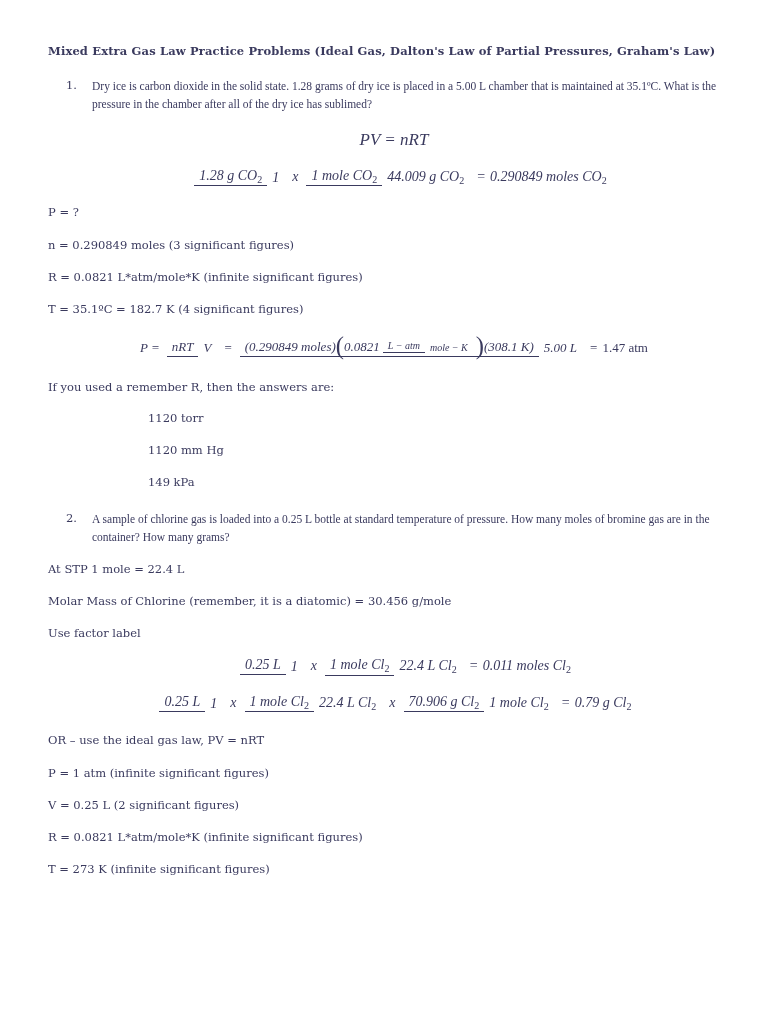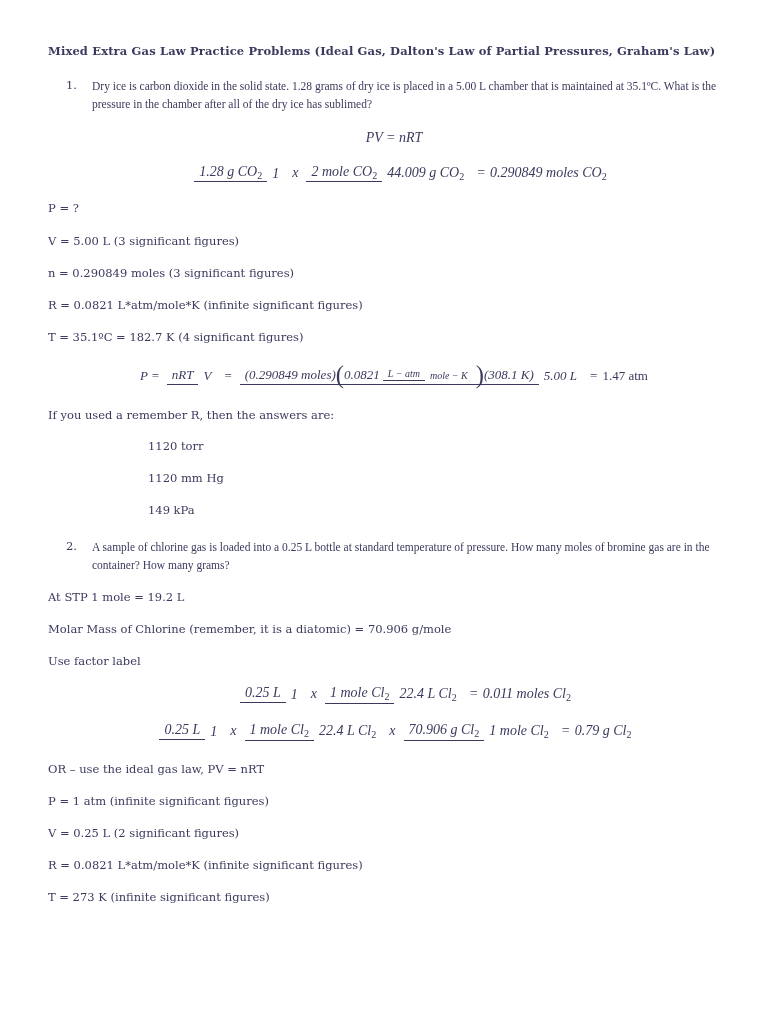--- a/index.html
+++ b/index.html
@@ -51,21 +51,21 @@
     font-size: 11.5px;
     font-family: "DejaVu Serif", serif;
     color: #3a3a5e;
     margin: 0 0 16px 0;
     line-height: 1.4;
   }
   .eq-center {
     text-align: center;
     font-family: "Liberation Serif", serif;
     font-style: italic;
-    font-size: 14px;
+    font-size: 17px;
     color: #3a3a5e;
     margin: 16px 0 18px 0;
   }
   .eqrow {
     display: flex;
     justify-content: center;
     align-items: center;
     font-family: "Liberation Serif", serif;
     font-style: italic;
     color: #3a3a5e;
@@ -137,29 +137,28 @@
 
   <div class="eq-center">PV = nRT</div>
 
   <div class="eqrow sz14" style="margin-left:10px;">
     <span class="frac">
       <span class="top"><span>1.28 g CO</span><span class="sub">2</span></span>
       <span class="bot">1</span>
     </span>
     <span class="op">x</span>
     <span class="frac">
-      <span class="top"><span>2 mole CO</span><span class="sub">2</span></span>
+      <span class="top"><span>1 mole CO</span><span class="sub">2</span></span>
       <span class="bot"><span>44.009 g CO</span><span class="sub">2</span></span>
     </span>
     <span class="op plain">=</span>
     <span><span>0.290849 moles CO</span><span class="sub">2</span></span>
   </div>
 
   <div class="para">P = ?</div>
-  <div class="para">V = 5.00 L (3 significant figures)</div>
   <div class="para">n = 0.290849 moles (3 significant figures)</div>
   <div class="para">R = 0.0821 L*atm/mole*K (infinite significant figures)</div>
   <div class="para">T = 35.1ºC = 182.7 K (4 significant figures)</div>
 
   <div class="eqrow sz13" style="margin-top:22px;margin-bottom:22px;">
     <span class="eqlabel">P =</span>
     <span class="frac">
       <span class="top">nRT</span>
       <span class="bot">V</span>
     </span>
@@ -188,22 +187,22 @@
 
   <div class="list-item">1120 torr</div>
   <div class="list-item">1120 mm Hg</div>
   <div class="list-item">149 kPa</div>
 
   <div class="problem" style="margin-top:22px;">
     <div class="num">2.</div>
     <div class="ptext">A sample of chlorine gas is loaded into a 0.25 L bottle at standard temperature of pressure.  How many moles of bromine gas are in the container?  How many grams?</div>
   </div>
 
-  <div class="para">At STP 1 mole = 19.2 L</div>
-  <div class="para">Molar Mass of Chlorine (remember, it is a diatomic) = 70.906 g/mole</div>
+  <div class="para">At STP 1 mole = 22.4 L</div>
+  <div class="para">Molar Mass of Chlorine (remember, it is a diatomic) = 30.456 g/mole</div>
   <div class="para">Use factor label</div>
 
   <div class="eqrow sz14" style="margin-left:20px;">
     <span class="frac">
       <span class="top">0.25 L</span>
       <span class="bot">1</span>
     </span>
     <span class="op">x</span>
     <span class="frac">
       <span class="top"><span>1 mole Cl</span><span class="sub">2</span></span>

